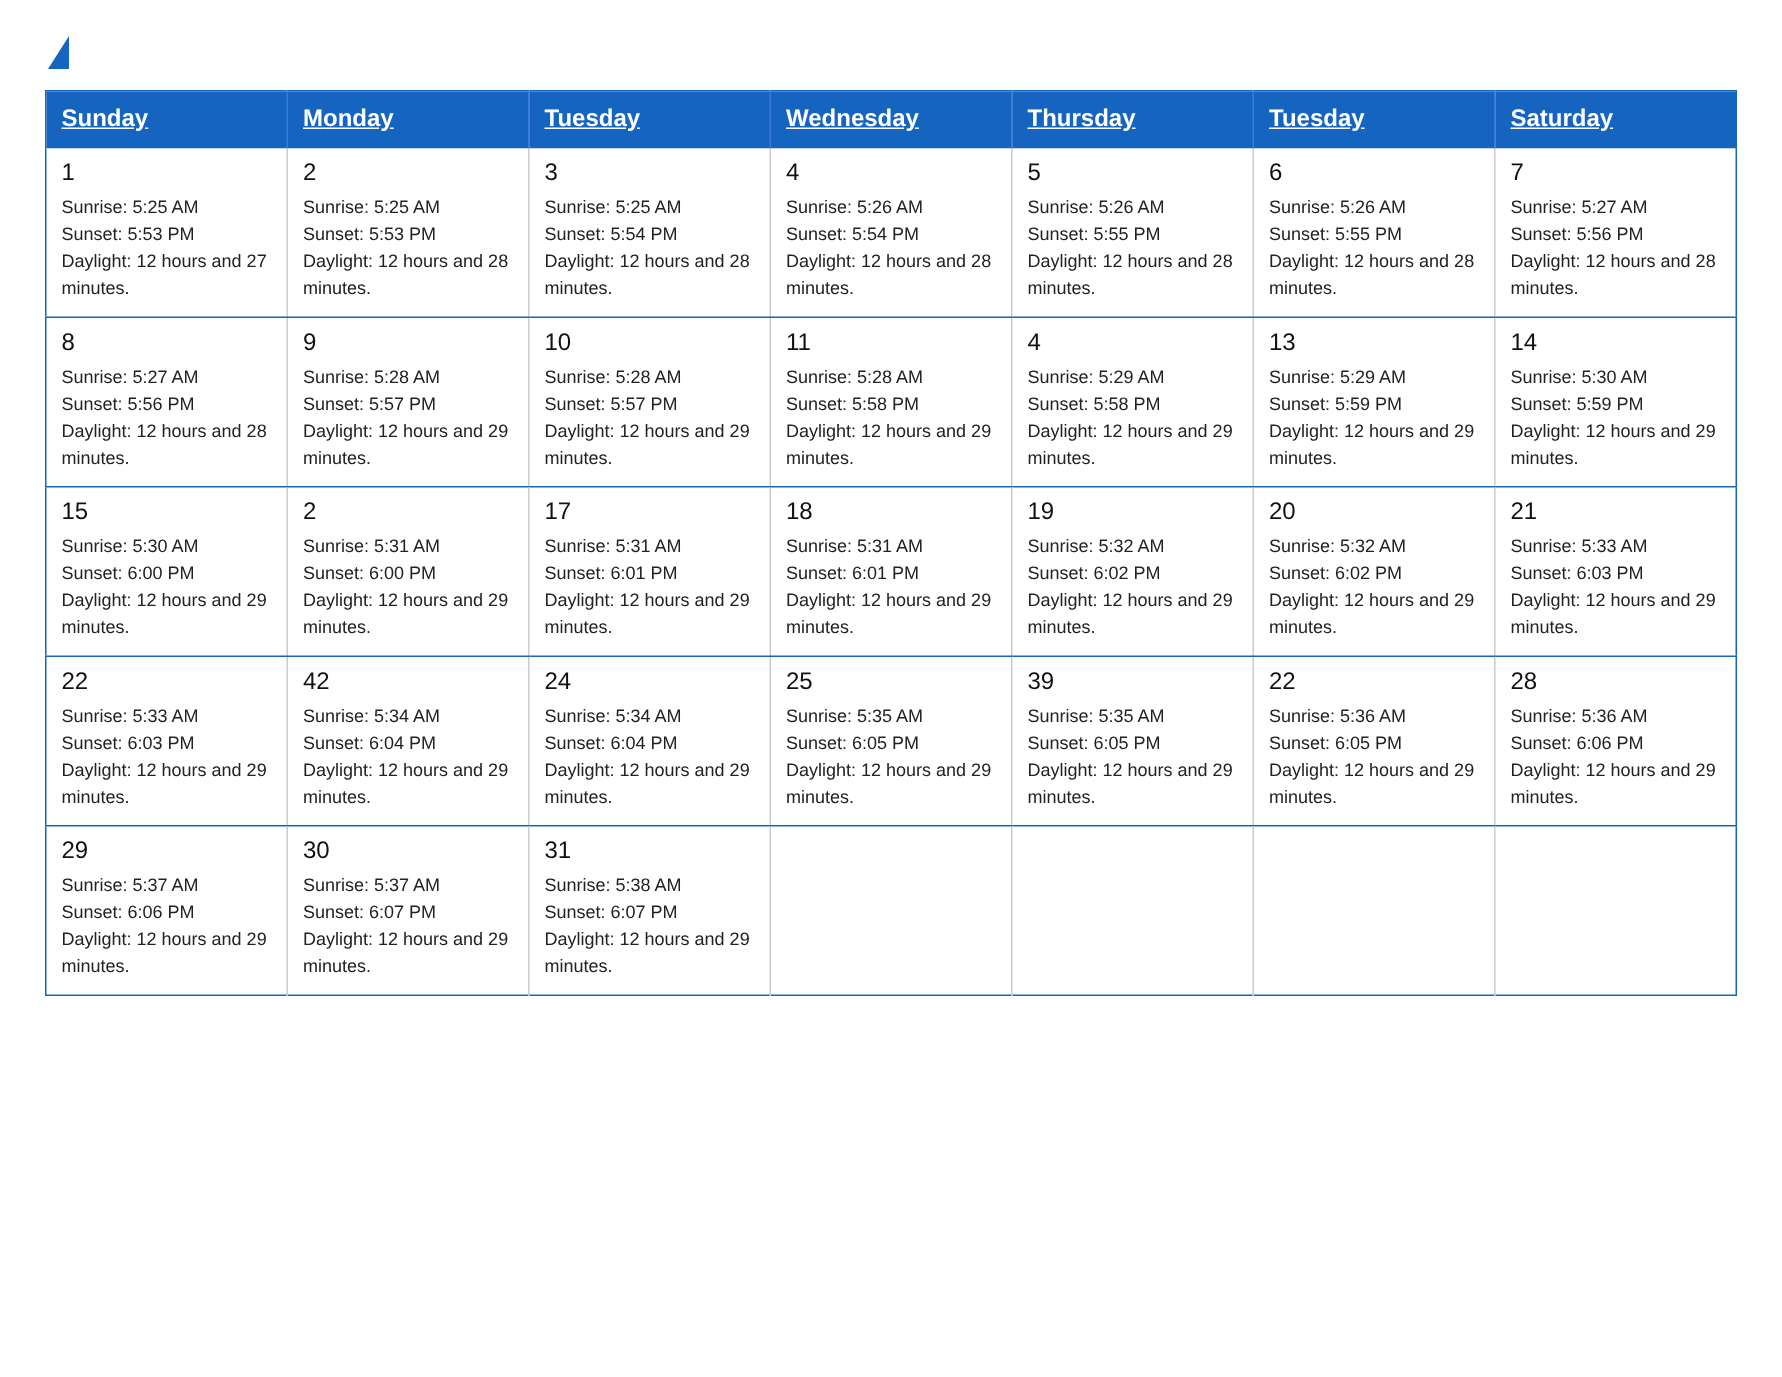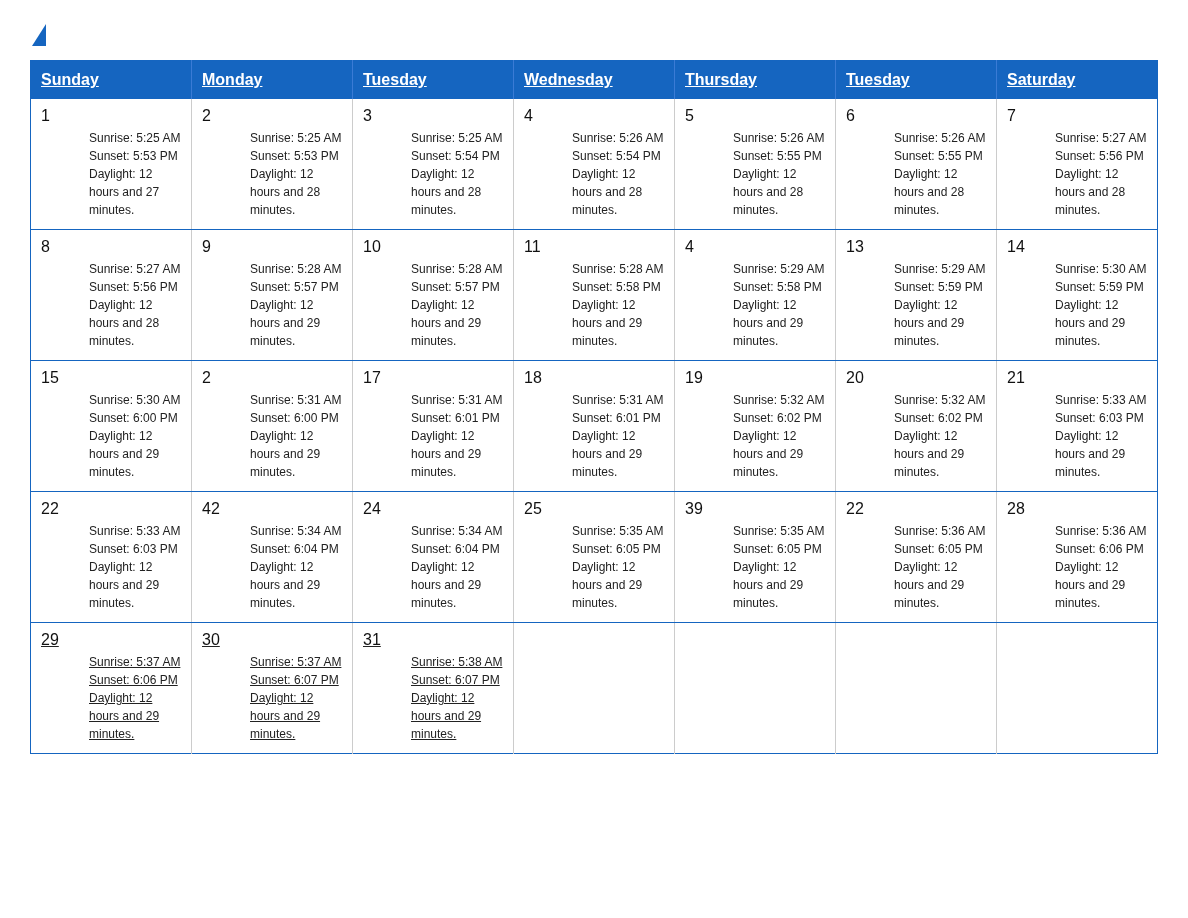--- a/index.html
+++ b/index.html
@@ -87,33 +87,32 @@
       vertical-align: top;
       padding: 8px 10px 10px 10px;
       border-right: 1px solid #ccc;
       border-bottom: 1.5px solid #1565c0;
       font-size: 12.5px;
       color: #222;
       width: calc(100% / 7);
       background: #fff;
     }
     .calendar td:last-child { border-right: none; }
-    .calendar tr:last-child td { border-bottom: none; text-decoration: underline; }
+    .calendar tr:last-child td { border-bottom: none; }
     .day-num {
       font-size: 16px;
       font-weight: normal;
       display: block;
       margin-bottom: 4px;
       color: #111;
     }
     .day-info {
       font-size: 12px;
       color: #222;
       line-height: 1.5;
-      margin-left: 48px;
     }
     .empty-cell {
       background: #fff;
     }
   </style>
 </head>
 <body>
 
 <div class="header">
   <div class="logo">

